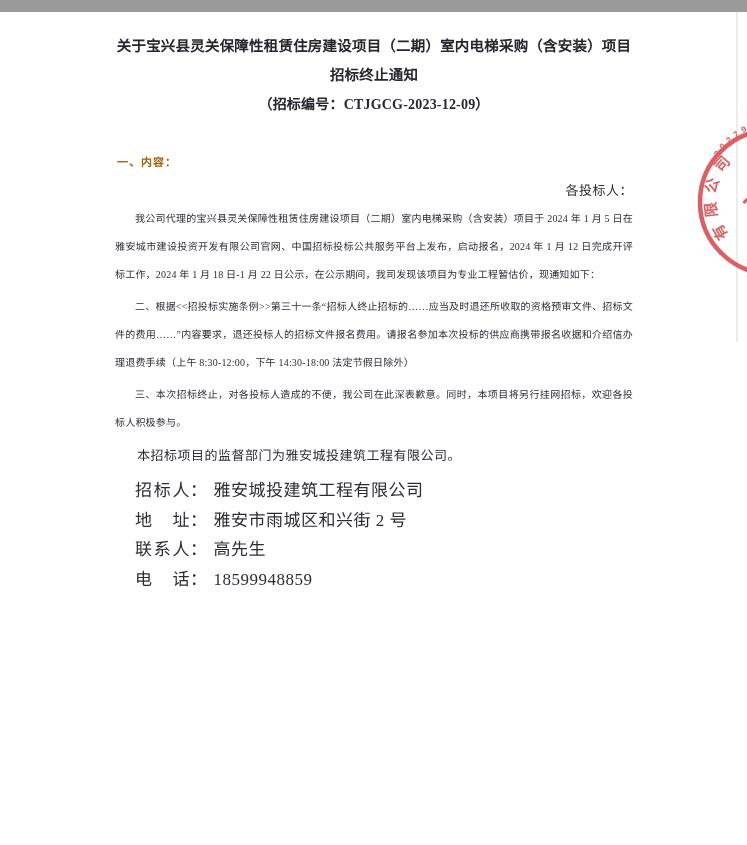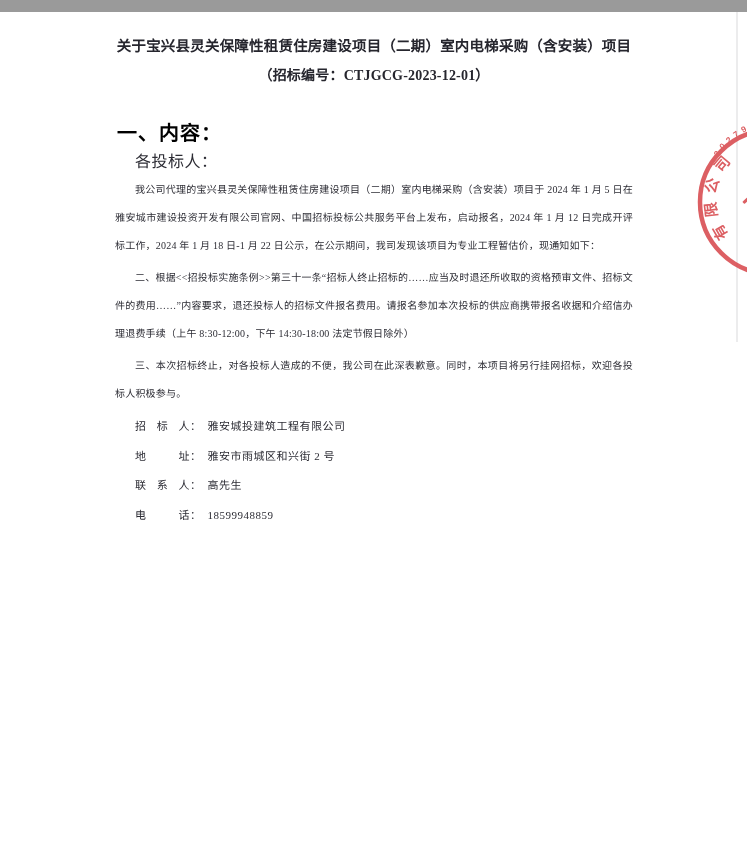--- a/index.html
+++ b/index.html
@@ -26,49 +26,49 @@
     font-size:14.5px;
     line-height:29px;
     white-space:nowrap;
     letter-spacing:.2px;
     color:#26262e;
   }
   .title-line.code{font-size:14px;}
   .sec-heading{
     font-family:"Liberation Sans","DejaVu Sans",sans-serif;
     font-weight:bold;
-    font-size:20px;
-    color:#000000;
+    font-size:11px;
+    color:#a16207;
     letter-spacing:1px;
     margin:0 0 0 2px;
     line-height:22px;
   }
   .h1{margin-top:32px;}
   .h2{margin-top:6px;}
   .h3{margin-top:6px;}
   .salutation{
     margin:4px 0 0 20px;
-    font-size:16px;line-height:28px;letter-spacing:.5px;
+    font-size:13px;line-height:28px;letter-spacing:.5px;text-align:right;
   }
   .para{
     margin:0 0 4px 0;
     font-size:10px;
     line-height:28px;
     letter-spacing:.2px;
     text-align:justify;
     text-indent:2em;
   }
   .single-line{
     margin:5px 0 6px 0;
     font-size:13px;line-height:28px;letter-spacing:.5px;
     text-indent:22px;
   }
   .contact-list{margin:4px 0 0 20px;}
   .contact-row{
-    font-size:11px;line-height:29.5px;letter-spacing:.5px;
+    font-size:17px;line-height:29.5px;letter-spacing:.5px;
     white-space:nowrap;
   }
   .contact-label{
     display:inline-block;
     width:55px;
     text-align:justify;
     text-align-last:justify;
     -moz-text-align-last:justify;
   }
   .contact-colon{display:inline-block;margin-right:6px;}
@@ -82,31 +82,33 @@
 <body>
 
 <div class="page">
 
   <div class="scan-edge"></div>
 
   <div class="content">
 
     <div class="title-block">
       <div class="title-line">关于宝兴县灵关保障性租赁住房建设项目（二期）室内电梯采购（含安装）项目</div>
-      <div class="title-line code">（招标编号：CTJGCG-2023-12-01）</div>
+      <div class="title-line">招标终止通知</div>
+      <div class="title-line code">（招标编号：CTJGCG-2023-12-09）</div>
     </div>
 
     <div class="sec-heading h1">一、内容：</div>
 
     <div class="salutation">各投标人：</div>
 
     <p class="para">我公司代理的宝兴县灵关保障性租赁住房建设项目（二期）室内电梯采购（含安装）项目于 2024 年 1 月 5 日在雅安城市建设投资开发有限公司官网、中国招标投标公共服务平台上发布，启动报名，2024 年 1 月 12 日完成开评标工作，2024 年 1 月 18 日-1 月 22 日公示，在公示期间，我司发现该项目为专业工程暂估价，现通知如下：</p>
     <p class="para">二、根据&lt;&lt;招投标实施条例&gt;&gt;第三十一条“招标人终止招标的……应当及时退还所收取的资格预审文件、招标文件的费用……”内容要求，退还投标人的招标文件报名费用。请报名参加本次投标的供应商携带报名收据和介绍信办理退费手续（上午 8:30-12:00，下午 14:30-18:00 法定节假日除外）</p>
     <p class="para">三、本次招标终止，对各投标人造成的不便，我公司在此深表歉意。同时，本项目将另行挂网招标，欢迎各投标人积极参与。</p>
 
+    <div class="single-line">本招标项目的监督部门为雅安城投建筑工程有限公司。</div>
 
 
     <div class="contact-list">
       <div class="contact-row">
         <span class="contact-label">招标人</span><span class="contact-colon">：</span><span>雅安城投建筑工程有限公司</span>
       </div>
       <div class="contact-row">
         <span class="contact-label">地址</span><span class="contact-colon">：</span><span>雅安市雨城区和兴街 2 号</span>
       </div>
       <div class="contact-row">

